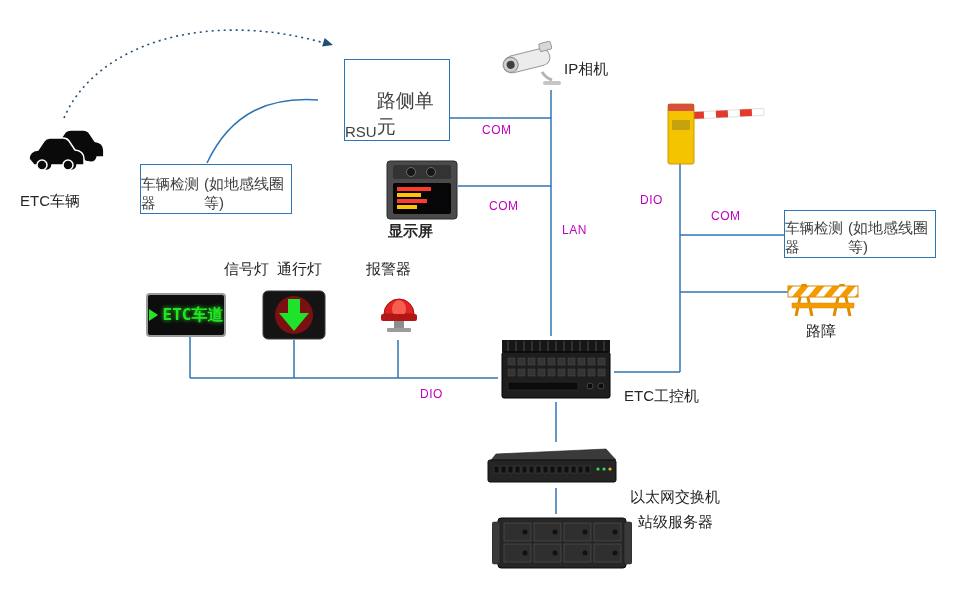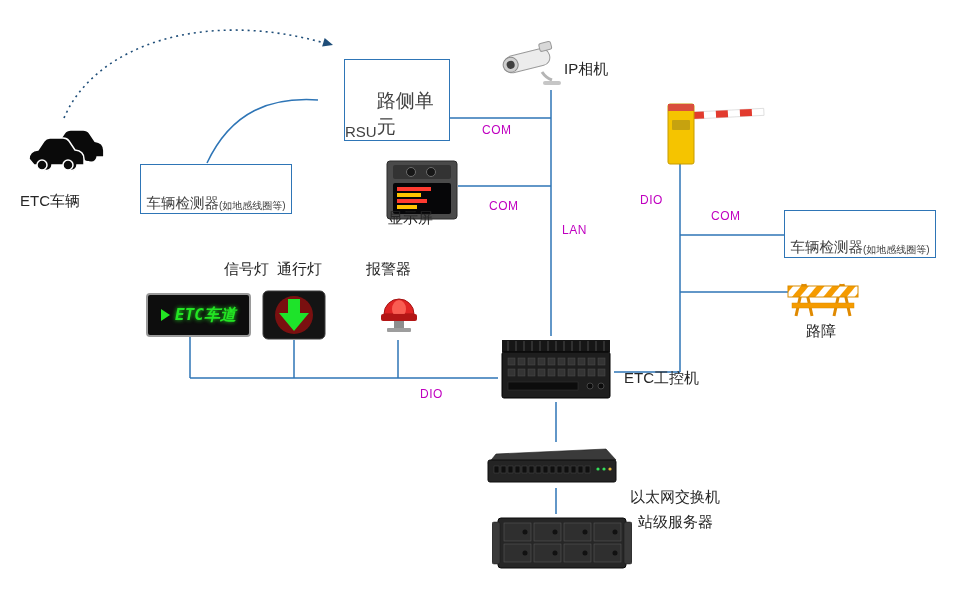--- a/index.html
+++ b/index.html
@@ -15,21 +15,21 @@
   .arrowhead { fill:var(--arc_color,#1F4E79); }
 
   
   .label { position:absolute; font-size:15px; color:var(--text_color,#262626); white-space:nowrap; }
   .conn-label { position:absolute; font-size:12px; color:var(--label_color,#C000C0); white-space:nowrap; letter-spacing:.5px; }
 
   
   .box { position:absolute; border:1.5px solid var(--box_border_color,#2E75B6); background:#fff;
          display:flex; flex-direction:row; align-items:flex-end; justify-content:center; color:#404040; }
   .box .l1 { font-size:14.5px; }
-  .box .l2 { font-size:10px; margin-top:3px; }
+  .box .l2 { font-size:15px; margin-top:3px; }
   .rsu-box .l1 { font-size:15px; }
   .rsu-box .l2 { font-size:19px; margin-top:13px; }
 
   .icon { position:absolute; }
   .icon svg { display:block; width:100%; height:100%; }
 
   
   .signal-panel { position:absolute; background:#0d0d0d; border:2px solid #9a9a9a; border-radius:4px;
                   display:flex; align-items:center; justify-content:center; gap:5px; }
   .led-text { font-family:"DejaVu Sans Mono", monospace; font-weight:bold; font-size:16px;
@@ -112,21 +112,21 @@
       <rect x="7" y="5" width="58" height="14" rx="2" fill="#333333"></rect>
       <circle cx="25" cy="12" r="4.5" fill="#171717" stroke="#6b6b6b"></circle>
       <circle cx="45" cy="12" r="4.5" fill="#171717" stroke="#6b6b6b"></circle>
       <rect x="7" y="23" width="58" height="31" rx="2" fill="#060608"></rect>
       <rect x="11" y="27" width="34" height="4" fill="#ff3b30"></rect>
       <rect x="11" y="33" width="24" height="4" fill="#ffc400"></rect>
       <rect x="11" y="39" width="30" height="4" fill="#ff3b30"></rect>
       <rect x="11" y="45" width="20" height="4" fill="#ffc400"></rect>
     </svg>
   </div>
-  <div class="label" style="left:388px; top:209px;">显示屏</div>
+  <div class="label" style="left:388px; top:222px;font-weight:bold;">显示屏</div>
 
   <div class="icon" style="left:656px; top:98px; width:112px; height:70px;">
     <svg viewBox="0 0 112 70">
       <g transform="rotate(-3 38 18)">
         <rect x="36" y="14" width="72" height="7" fill="#ffffff" stroke="#cccccc" stroke-width="0.6"></rect>
         <rect x="36" y="14" width="12" height="7" fill="#E23B2E"></rect>
         <rect x="60" y="14" width="12" height="7" fill="#E23B2E"></rect>
         <rect x="84" y="14" width="12" height="7" fill="#E23B2E"></rect>
       </g>
       <rect x="12" y="6" width="26" height="60" rx="2" fill="#F5C400" stroke="#C79B00"></rect>
@@ -152,21 +152,21 @@
         <path d="M10 40 L17 8 M26 40 L19 8"></path>
         <path d="M48 40 L55 8 M64 40 L57 8"></path>
       </g>
       <rect x="2" y="10" width="70" height="11" fill="url(#rbstripe)" stroke="#D98C00"></rect>
       <rect x="6" y="27" width="62" height="5" fill="#F59B00" stroke="#D98C00" stroke-width="0.5"></rect>
     </svg>
   </div>
   <div class="label" style="left:806px; top:322px;">路障</div>
 
   <div class="label" style="left:184px; top:260px;margin-left:40px;">信号灯</div>
-  <div class="signal-panel" style="left:146px; top:293px; width:105px; height:44px;font-style:italic;">
+  <div class="signal-panel" style="left:146px; top:293px; width:80px; height:44px;">
     <span class="led-arrow"></span>
     <span class="led-text">ETC车道</span>
   </div>
 
   <div class="label" style="left:277px; top:260px;">通行灯</div>
   <div class="icon" style="left:262px; top:290px; width:64px; height:50px;">
     <svg viewBox="0 0 64 50">
       <rect x="1" y="1" width="62" height="48" rx="5" fill="#141414" stroke="#3c3c3c"></rect>
       <circle cx="32" cy="25" r="19" fill="#7a1010"></circle>
       <polygon points="26,9 38,9 38,23 47,23 32,41 17,23 26,23" fill="#1ee32a"></polygon>
@@ -209,21 +209,21 @@
           <rect x="70" y="35" width="7" height="7"></rect>
           <rect x="80" y="35" width="7" height="7"></rect>
           <rect x="90" y="35" width="7" height="7"></rect>
           <rect x="100" y="35" width="7" height="7"></rect>
       </g>
       <rect x="10" y="48" width="70" height="8" fill="#0c0c0c" stroke="#333333" stroke-width="0.6"></rect>
       <circle cx="92" cy="52" r="3" fill="#0c0c0c" stroke="#444444"></circle>
       <circle cx="103" cy="52" r="3" fill="#0c0c0c" stroke="#444444"></circle>
     </svg>
   </div>
-  <div class="label" style="left:624px; top:369px;">ETC工控机</div>
+  <div class="label" style="left:624px; top:387px;">ETC工控机</div>
 
   <div class="icon" style="left:486px; top:442px; width:132px; height:46px;">
     <svg viewBox="0 0 132 46">
       <polygon points="10,12 120,7 130,18 2,22" fill="#3a3a3a" stroke="#1c1c1c" stroke-width="0.6"></polygon>
       <rect x="2" y="18" width="128" height="22" rx="2" fill="#242424" stroke="#0d0d0d"></rect>
       <g fill="#0f0f0f" stroke="#4a4a4a" stroke-width="0.5">
         <rect x="8" y="24" width="5" height="7"></rect>
           <rect x="15" y="24" width="5" height="7"></rect>
           <rect x="22" y="24" width="5" height="7"></rect>
           <rect x="29" y="24" width="5" height="7"></rect>

